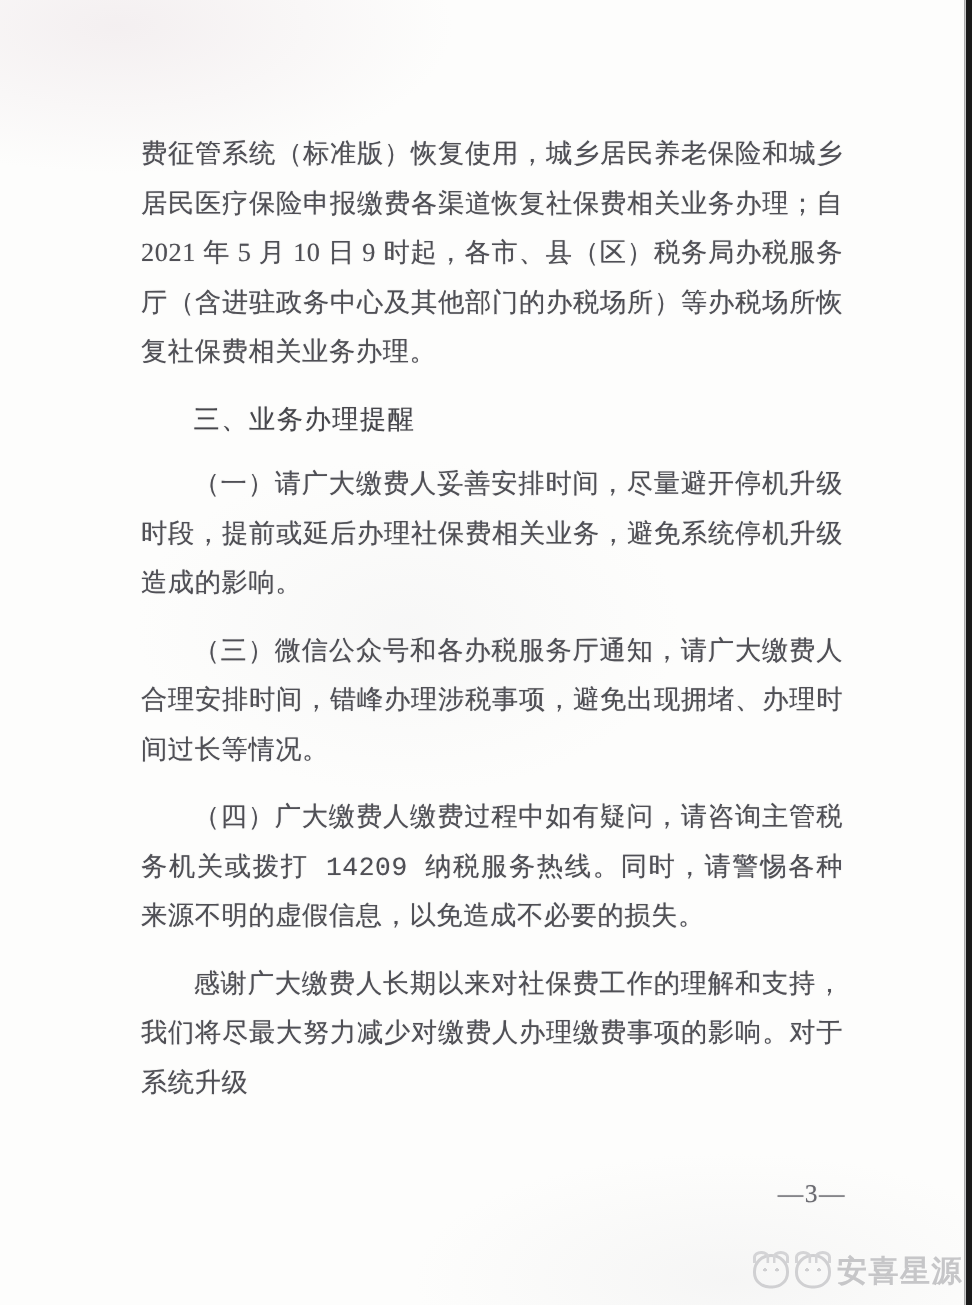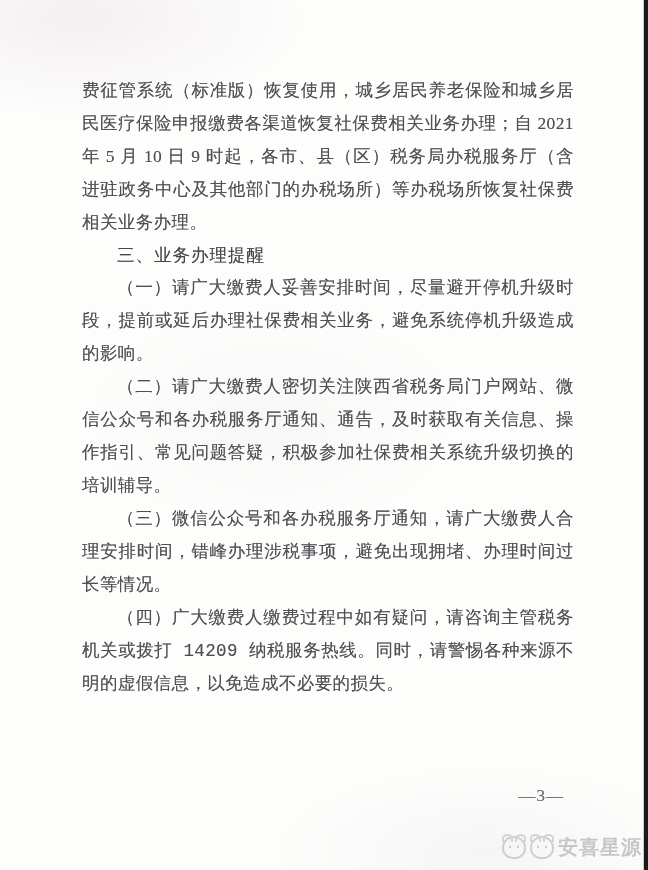--- a/index.html
+++ b/index.html
@@ -20,21 +20,21 @@
     left: 82px;
     top: 74px;
     width: 492px;
     font-size: 17.5px;
     line-height: 33px;
     letter-spacing: 0.4px;
     color: var(--text, #4f4f55);
     text-align: justify;
     text-shadow: 0 0 0.6px rgba(90,90,95,0.55);
   }
-  .content p { margin: 0; }
+  .content p { margin: 12px; }
   .para.indent { text-indent: 2em; font-family: Liberation Mono, monospace; }
   .para.heading {
     text-indent: 2em;
     font-weight: normal;
     color: var(--heading, #46464b);
     font-family: "Liberation Sans", "DejaVu Sans", sans-serif;
     letter-spacing: 1px;
   }
   .page-number {
     position: absolute;
@@ -93,23 +93,23 @@
 </style>
 </head>
 <body>
 
 <div class="page">
 
   <div class="content">
     <p class="para continuation">费征管系统（标准版）恢复使用，城乡居民养老保险和城乡居民医疗保险申报缴费各渠道恢复社保费相关业务办理；自 2021 年 5 月 10 日 9 时起，各市、县（区）税务局办税服务厅（含进驻政务中心及其他部门的办税场所）等办税场所恢复社保费相关业务办理。</p>
     <p class="para heading">三、业务办理提醒</p>
     <p class="para indent">（一）请广大缴费人妥善安排时间，尽量避开停机升级时段，提前或延后办理社保费相关业务，避免系统停机升级造成的影响。</p>
-    <p class="para indent">（二）请广大缴费人密切关注陕西省税务局门户网站、微信公众号和各办税服务厅通知、通告，及时获取有关信息、操作指引、常见问题答疑，积极参加社保费相关系统升级切换的培训辅导。</p>
     <p class="para indent">（三）微信公众号和各办税服务厅通知，请广大缴费人合理安排时间，错峰办理涉税事项，避免出现拥堵、办理时间过长等情况。</p>
     <p class="para indent">（四）广大缴费人缴费过程中如有疑问，请咨询主管税务机关或拨打 14209 纳税服务热线。同时，请警惕各种来源不明的虚假信息，以免造成不必要的损失。</p>
+    <p class="para indent">感谢广大缴费人长期以来对社保费工作的理解和支持，我们将尽最大努力减少对缴费人办理缴费事项的影响。对于系统升级</p>
   </div>
 
   <div class="page-number">—3—</div>
 
   <div class="watermark">
     <span class="wm-icon"></span>
     <span class="wm-icon"></span>
     <span class="wm-text">安喜星源</span>
   </div>
 

